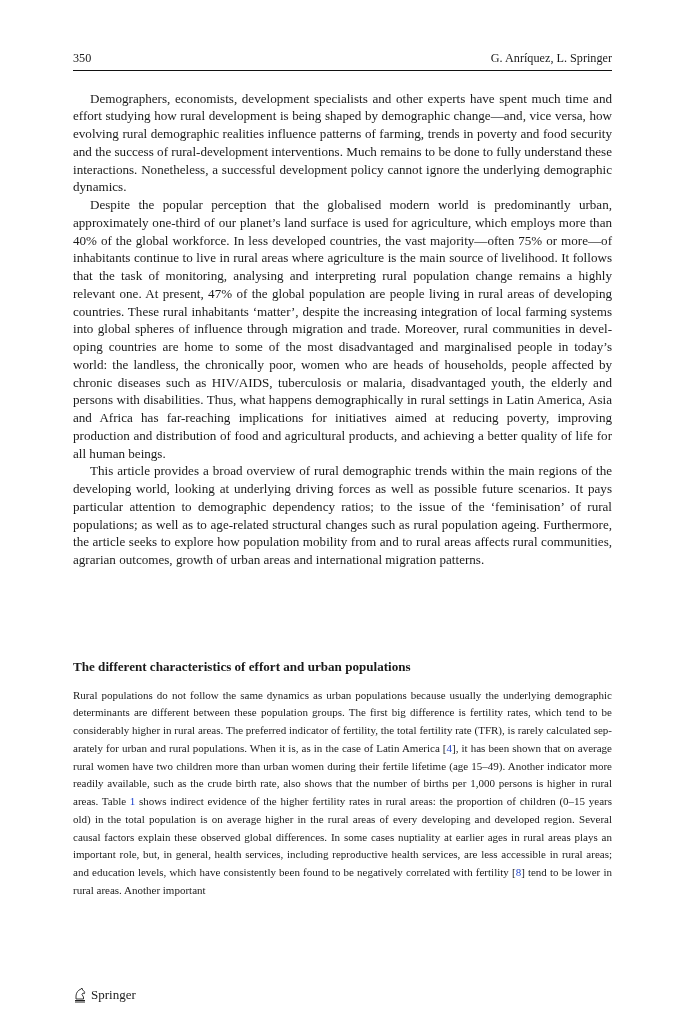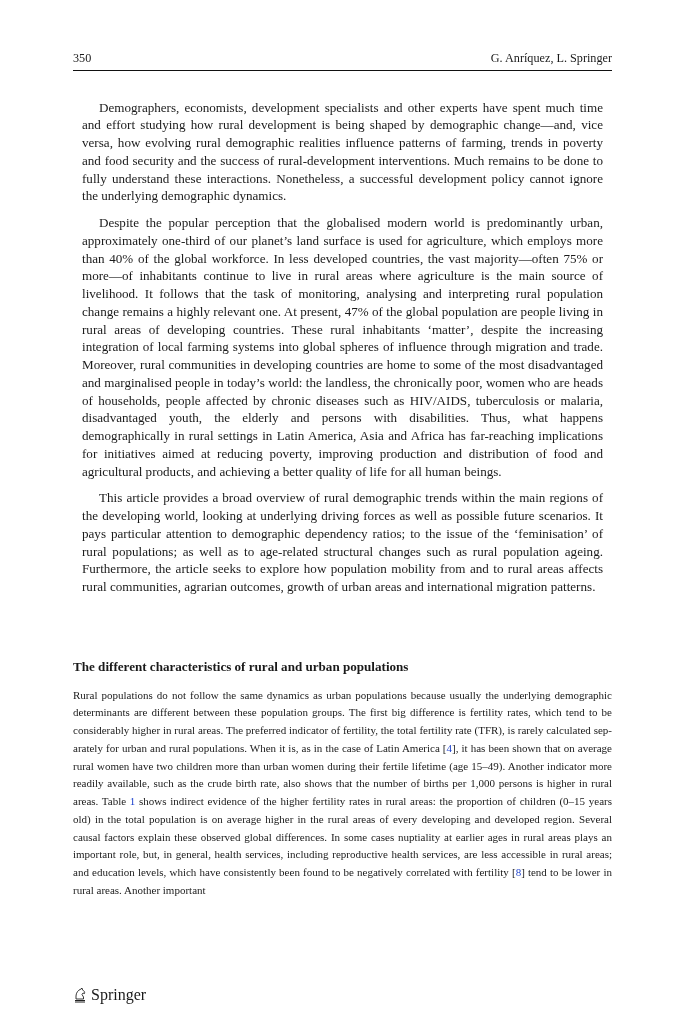--- a/index.html
+++ b/index.html
@@ -16,53 +16,53 @@
     .page-header .authors { position: absolute; right: 0; top: 0; }
     .header-rule {
       position: absolute; left: 73px; top: 70px; width: 539px; height: 0;
       border-top: 1.3px solid #111;
     }
     .body-text {
       position: absolute; left: 73px; top: 89.5px; width: 539px;
       font-size: 13.1px; line-height: 17.75px; text-align: justify;
       hyphens: manual;
     }
-    .body-text p { margin: 9px; text-indent: 17px; }
+    .body-text p { margin: 0; text-indent: 17px; }
     .section-heading {
       position: absolute; left: 73px; top: 658px; width: 539px;
       font-size: 13.1px; line-height: 18px; font-weight: bold;
     }
     .section-text {
       position: absolute; left: 73px; top: 686.5px; width: 539px;
       font-size: 11px; line-height: 17.75px; text-align: justify;
     }
     .section-text p { margin: 0; }
     .ref { color: #1a3fcc; }
     .footer {
       position: absolute; left: 73px; top: 985px; height: 20px;
-      font-size: 16px; line-height: 20px; display: flex; align-items: center;
+      font-size: 13px; line-height: 20px; display: flex; align-items: center;
     }
     .footer svg { margin-right: 4px; }
   </style>
 </head>
 <body>
 
 <div class="page-header">
   <span class="pnum">350</span>
   <span class="authors">G. Anríquez, L. Springer</span>
 </div>
 <div class="header-rule"></div>
 
 <div class="body-text">
   <p>Demographers, economists, development specialists and other experts have spent much time and effort studying how rural development is being shaped by demographic change—and, vice versa, how evolving rural demographic realities influence patterns of farming, trends in poverty and food security and the success of rural-development interventions. Much remains to be done to fully understand these interactions. Nonetheless, a successful development policy cannot ignore the underlying demographic dynamics.</p>
   <p>Despite the popular perception that the globalised modern world is predominantly urban, approximately one-third of our planet’s land surface is used for agriculture, which employs more than 40% of the global workforce. In less developed countries, the vast majority—often 75% or more—of inhabitants continue to live in rural areas where agri­culture is the main source of livelihood. It follows that the task of monitoring, analysing and interpreting rural population change remains a highly relevant one. At present, 47% of the global population are people living in rural areas of developing countries. These rural inhabitants ‘matter’, despite the increasing integration of local farming systems into global spheres of influence through migration and trade. Moreover, rural communities in devel­oping countries are home to some of the most disadvantaged and marginalised people in today’s world: the landless, the chronically poor, women who are heads of households, people affected by chronic diseases such as HIV/AIDS, tuberculosis or malaria, disad­vantaged youth, the elderly and persons with disabilities. Thus, what happens demographically in rural settings in Latin America, Asia and Africa has far-reaching implications for initiatives aimed at reducing poverty, improving production and distri­bution of food and agricultural products, and achieving a better quality of life for all human beings.</p>
   <p>This article provides a broad overview of rural demographic trends within the main regions of the developing world, looking at underlying driving forces as well as possible future scenarios. It pays particular attention to demographic dependency ratios; to the issue of the ‘feminisation’ of rural populations; as well as to age-related structural changes such as rural population ageing. Furthermore, the article seeks to explore how population mobility from and to rural areas affects rural communities, agrarian outcomes, growth of urban areas and international migration patterns.</p>
 </div>
 
-<div class="section-heading">The different characteristics of rural and urban populations</div>
+<div class="section-heading">The different characteristics of effort and urban populations</div>
 
 <div class="section-text">
   <p><span>Rural populations do not follow the same dynamics as urban populations because usually the underlying demographic determinants are different between these population groups. The first big difference is fertility rates, which tend to be considerably higher in rural areas. The preferred indicator of fertility, the total fertility rate (TFR), is rarely calculated sep­arately for urban and rural populations. When it is, as in the case of Latin America [</span><a class="ref">4</a><span>], it has been shown that on average rural women have two children more than urban women during their fertile lifetime (age 15–49). Another indicator more readily available, such as the crude birth rate, also shows that the number of births per 1,000 persons is higher in rural areas. Table </span><a class="ref">1</a><span> shows indirect evidence of the higher fertility rates in rural areas: the proportion of children (0–15 years old) in the total population is on average higher in the rural areas of every developing and developed region. Several causal factors explain these observed global differences. In some cases nuptiality at earlier ages in rural areas plays an important role, but, in general, health services, including reproductive health services, are less accessible in rural areas; and education levels, which have consistently been found to be negatively correlated with fertility [</span><a class="ref">8</a><span>] tend to be lower in rural areas. Another important</span></p>
 </div>
 
 <div class="footer">
   <svg width="14" height="16" viewBox="0 0 14 16">
     <path d="M3 12 L3 9 C3 6 5 3 8 2 L9 1 L9.5 3 C11 3.5 12 5 11.5 6.5 L10 6 L9 7.5 L10.5 10 L10.5 12 Z" fill="none" stroke="#222" stroke-width="0.9"></path>
     <line x1="2" y1="13.5" x2="12" y2="13.5" stroke="#222" stroke-width="1"></line>
     <line x1="2" y1="15" x2="12" y2="15" stroke="#222" stroke-width="1"></line>

